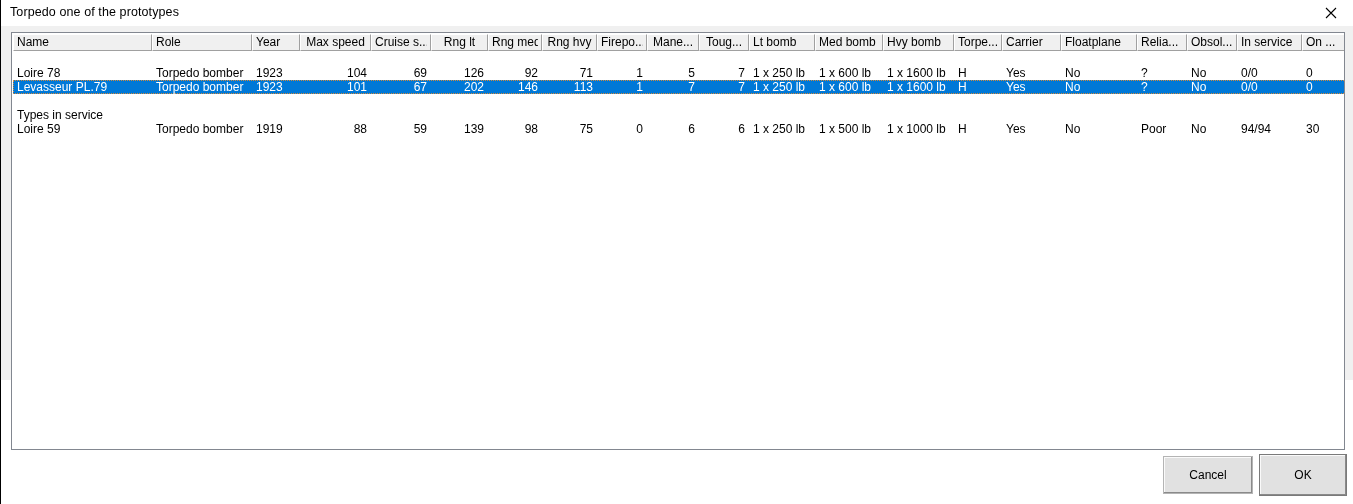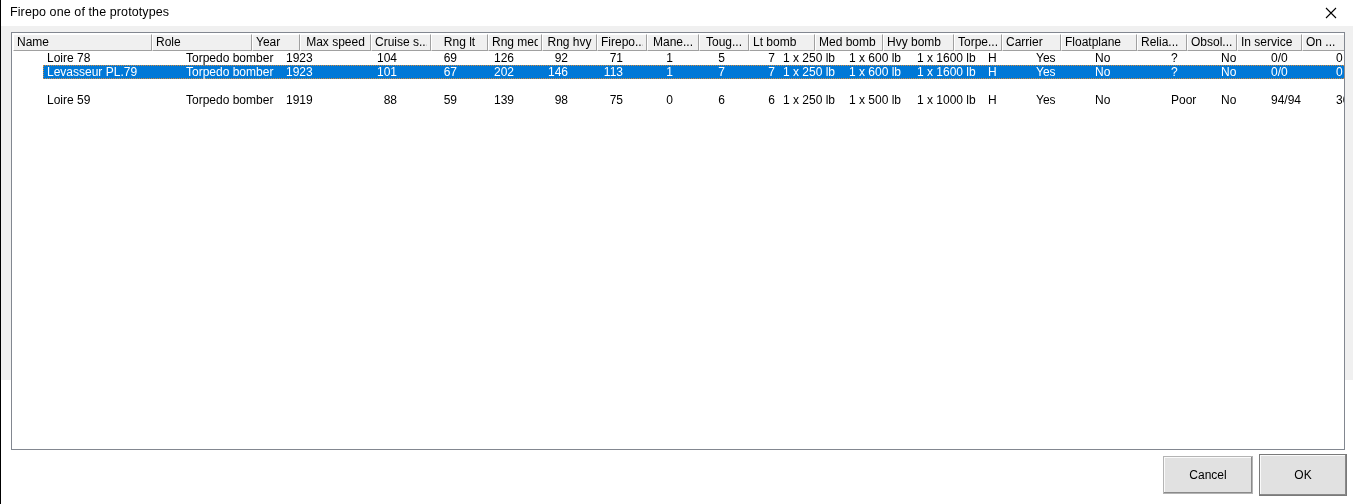--- a/index.html
+++ b/index.html
@@ -112,22 +112,21 @@
   .hdr.ralign { text-align: center; }
   .hdr-label {
     display: block;
     overflow: hidden;
     white-space: nowrap;
   }
 
   
   #rows-area {
     position: relative;
-    margin-top: 0;
-    padding-left: 30px;
+    margin-top: 15px;
   }
   .row {
     position: relative;
     height: 14px;
     white-space: nowrap;
     font-size: 0;
   }
   .row.selected .cell {
     color: #ffffff;
   }
@@ -204,38 +203,41 @@
     border: 1px solid #7a7a7a;
     box-shadow: inset -1px -1px 0 #8a8a8a, inset 1px 1px 0 #fafafa;
   }
 </style>
 </head>
 <body>
 
 <div id="window">
 
   <div id="titlebar">
-    <div id="title-text">Firepo one of the prototypes</div>
+    <div id="title-text">Torpedo one of the prototypes</div>
     <div id="close-button">
       <svg width="12" height="12" viewBox="0 0 12 12" aria-hidden="true">
         <path d="M1 1 L11 11 M11 1 L1 11" stroke="#000000" stroke-width="1.1" fill="none"></path>
       </svg>
     </div>
   </div>
 
   <div id="dialog-body">
 
     <div id="list-control">
       <div id="list-inner">
 
         <div id="header-row"><div class="hdr" style="width: 139px;"><span class="hdr-label">Name</span></div><div class="hdr" style="width: 100px;"><span class="hdr-label">Role</span></div><div class="hdr" style="width: 48px;"><span class="hdr-label">Year</span></div><div class="hdr ralign" style="width: 71px;"><span class="hdr-label">Max speed</span></div><div class="hdr ralign" style="width: 60px;"><span class="hdr-label">Cruise s...</span></div><div class="hdr ralign" style="width: 57px;"><span class="hdr-label">Rng lt</span></div><div class="hdr ralign" style="width: 54px;"><span class="hdr-label">Rng med</span></div><div class="hdr ralign" style="width: 55px;"><span class="hdr-label">Rng hvy</span></div><div class="hdr ralign" style="width: 50px;"><span class="hdr-label">Firepo...</span></div><div class="hdr ralign" style="width: 52px;"><span class="hdr-label">Mane...</span></div><div class="hdr ralign" style="width: 50px;"><span class="hdr-label">Toug...</span></div><div class="hdr" style="width: 66px;"><span class="hdr-label">Lt bomb</span></div><div class="hdr" style="width: 68px;"><span class="hdr-label">Med bomb</span></div><div class="hdr" style="width: 71px;"><span class="hdr-label">Hvy bomb</span></div><div class="hdr" style="width: 48px;"><span class="hdr-label">Torpe...</span></div><div class="hdr" style="width: 59px;"><span class="hdr-label">Carrier</span></div><div class="hdr" style="width: 76px;"><span class="hdr-label">Floatplane</span></div><div class="hdr" style="width: 50px;"><span class="hdr-label">Relia...</span></div><div class="hdr" style="width: 50px;"><span class="hdr-label">Obsol...</span></div><div class="hdr" style="width: 65px;"><span class="hdr-label">In service</span></div><div class="hdr" style="width: 50px;"><span class="hdr-label">On ...</span></div></div>
         <div id="rows-area">
             <div class="row"><div class="cell" style="width: 139px;">Loire 78</div><div class="cell" style="width: 100px;">Torpedo bomber</div><div class="cell" style="width: 48px;">1923</div><div class="cell ralign" style="width: 71px;">104</div><div class="cell ralign" style="width: 60px;">69</div><div class="cell ralign" style="width: 57px;">126</div><div class="cell ralign" style="width: 54px;">92</div><div class="cell ralign" style="width: 55px;">71</div><div class="cell ralign" style="width: 50px;">1</div><div class="cell ralign" style="width: 52px;">5</div><div class="cell ralign" style="width: 50px;">7</div><div class="cell" style="width: 66px;">1 x 250 lb</div><div class="cell" style="width: 68px;">1 x 600 lb</div><div class="cell" style="width: 71px;">1 x 1600 lb</div><div class="cell" style="width: 48px;">H</div><div class="cell" style="width: 59px;">Yes</div><div class="cell" style="width: 76px;">No</div><div class="cell" style="width: 50px;">?</div><div class="cell" style="width: 50px;">No</div><div class="cell" style="width: 65px;">0/0</div><div class="cell" style="width: 50px;">0</div></div>
             <div class="row selected"><div class="row-sel-bg" style="width: 1339px;"></div><div class="cell" style="width: 139px;">Levasseur PL.79</div><div class="cell" style="width: 100px;">Torpedo bomber</div><div class="cell" style="width: 48px;">1923</div><div class="cell ralign" style="width: 71px;">101</div><div class="cell ralign" style="width: 60px;">67</div><div class="cell ralign" style="width: 57px;">202</div><div class="cell ralign" style="width: 54px;">146</div><div class="cell ralign" style="width: 55px;">113</div><div class="cell ralign" style="width: 50px;">1</div><div class="cell ralign" style="width: 52px;">7</div><div class="cell ralign" style="width: 50px;">7</div><div class="cell" style="width: 66px;">1 x 250 lb</div><div class="cell" style="width: 68px;">1 x 600 lb</div><div class="cell" style="width: 71px;">1 x 1600 lb</div><div class="cell" style="width: 48px;">H</div><div class="cell" style="width: 59px;">Yes</div><div class="cell" style="width: 76px;">No</div><div class="cell" style="width: 50px;">?</div><div class="cell" style="width: 50px;">No</div><div class="cell" style="width: 65px;">0/0</div><div class="cell" style="width: 50px;">0</div></div>
             <div class="row-spacer"></div>
+            <div class="group-row">
+              <span class="group-label">Types in service</span>
+            </div>
             <div class="row"><div class="cell" style="width: 139px;">Loire 59</div><div class="cell" style="width: 100px;">Torpedo bomber</div><div class="cell" style="width: 48px;">1919</div><div class="cell ralign" style="width: 71px;">88</div><div class="cell ralign" style="width: 60px;">59</div><div class="cell ralign" style="width: 57px;">139</div><div class="cell ralign" style="width: 54px;">98</div><div class="cell ralign" style="width: 55px;">75</div><div class="cell ralign" style="width: 50px;">0</div><div class="cell ralign" style="width: 52px;">6</div><div class="cell ralign" style="width: 50px;">6</div><div class="cell" style="width: 66px;">1 x 250 lb</div><div class="cell" style="width: 68px;">1 x 500 lb</div><div class="cell" style="width: 71px;">1 x 1000 lb</div><div class="cell" style="width: 48px;">H</div><div class="cell" style="width: 59px;">Yes</div><div class="cell" style="width: 76px;">No</div><div class="cell" style="width: 50px;">Poor</div><div class="cell" style="width: 50px;">No</div><div class="cell" style="width: 65px;">94/94</div><div class="cell" style="width: 50px;">30</div></div>
           </div>
 
       </div>
     </div>
 
     <div class="btn" id="cancel-button">
       <span>Cancel</span>
     </div>
     <div class="btn" id="ok-button">

